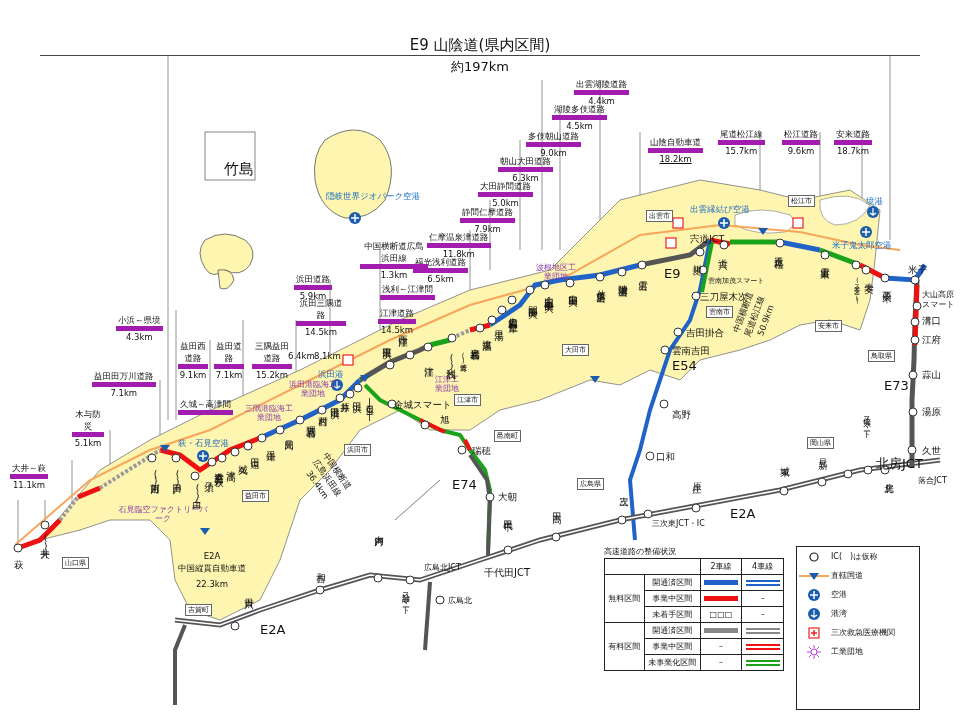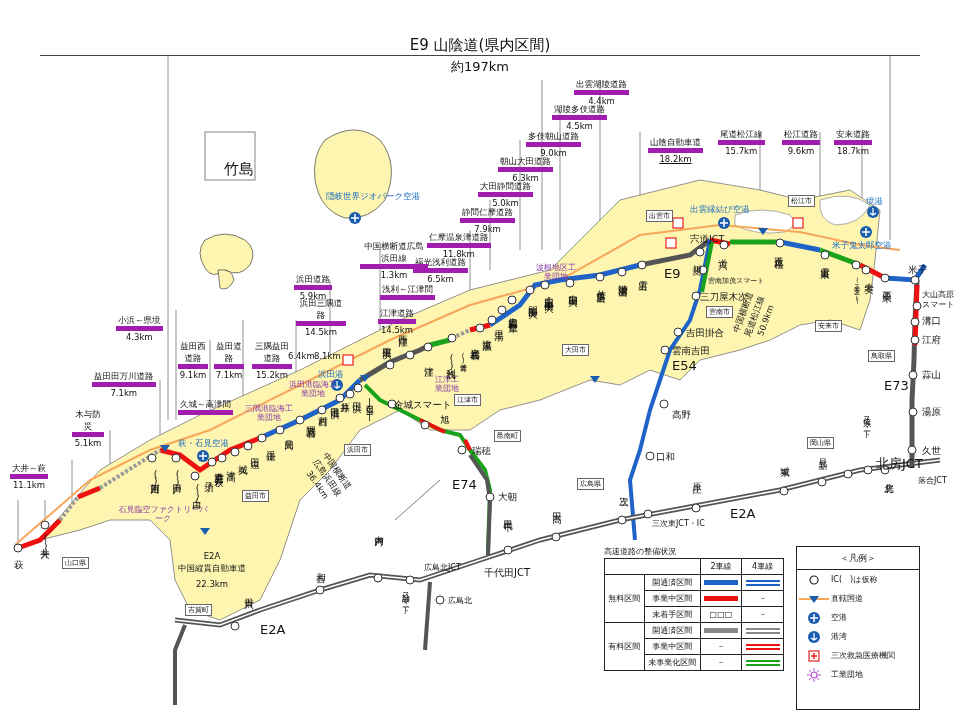--- a/index.html
+++ b/index.html
@@ -434,21 +434,20 @@
   </tr>
   <tr>
     <td>未事業化区間</td>
     <td>－</td>
     <td><span class="dbl" style="border-color:#1aa31a;"></span></td>
   </tr>
 </tbody>
   </table>
 
 <div class="abs legend">
-  <div class="hd">＜凡例＞</div>
   <div class="row">
     <span class="ico">
         <svg width="12" height="12" style="position:static">
           <circle cx="6" cy="6" r="4" fill="#fff" stroke="#222" stroke-width="1.2"></circle>
         </svg>
       </span>
     <span>IC(　)は仮称</span>
   </div>
   <div class="row">
     <span class="ico">

